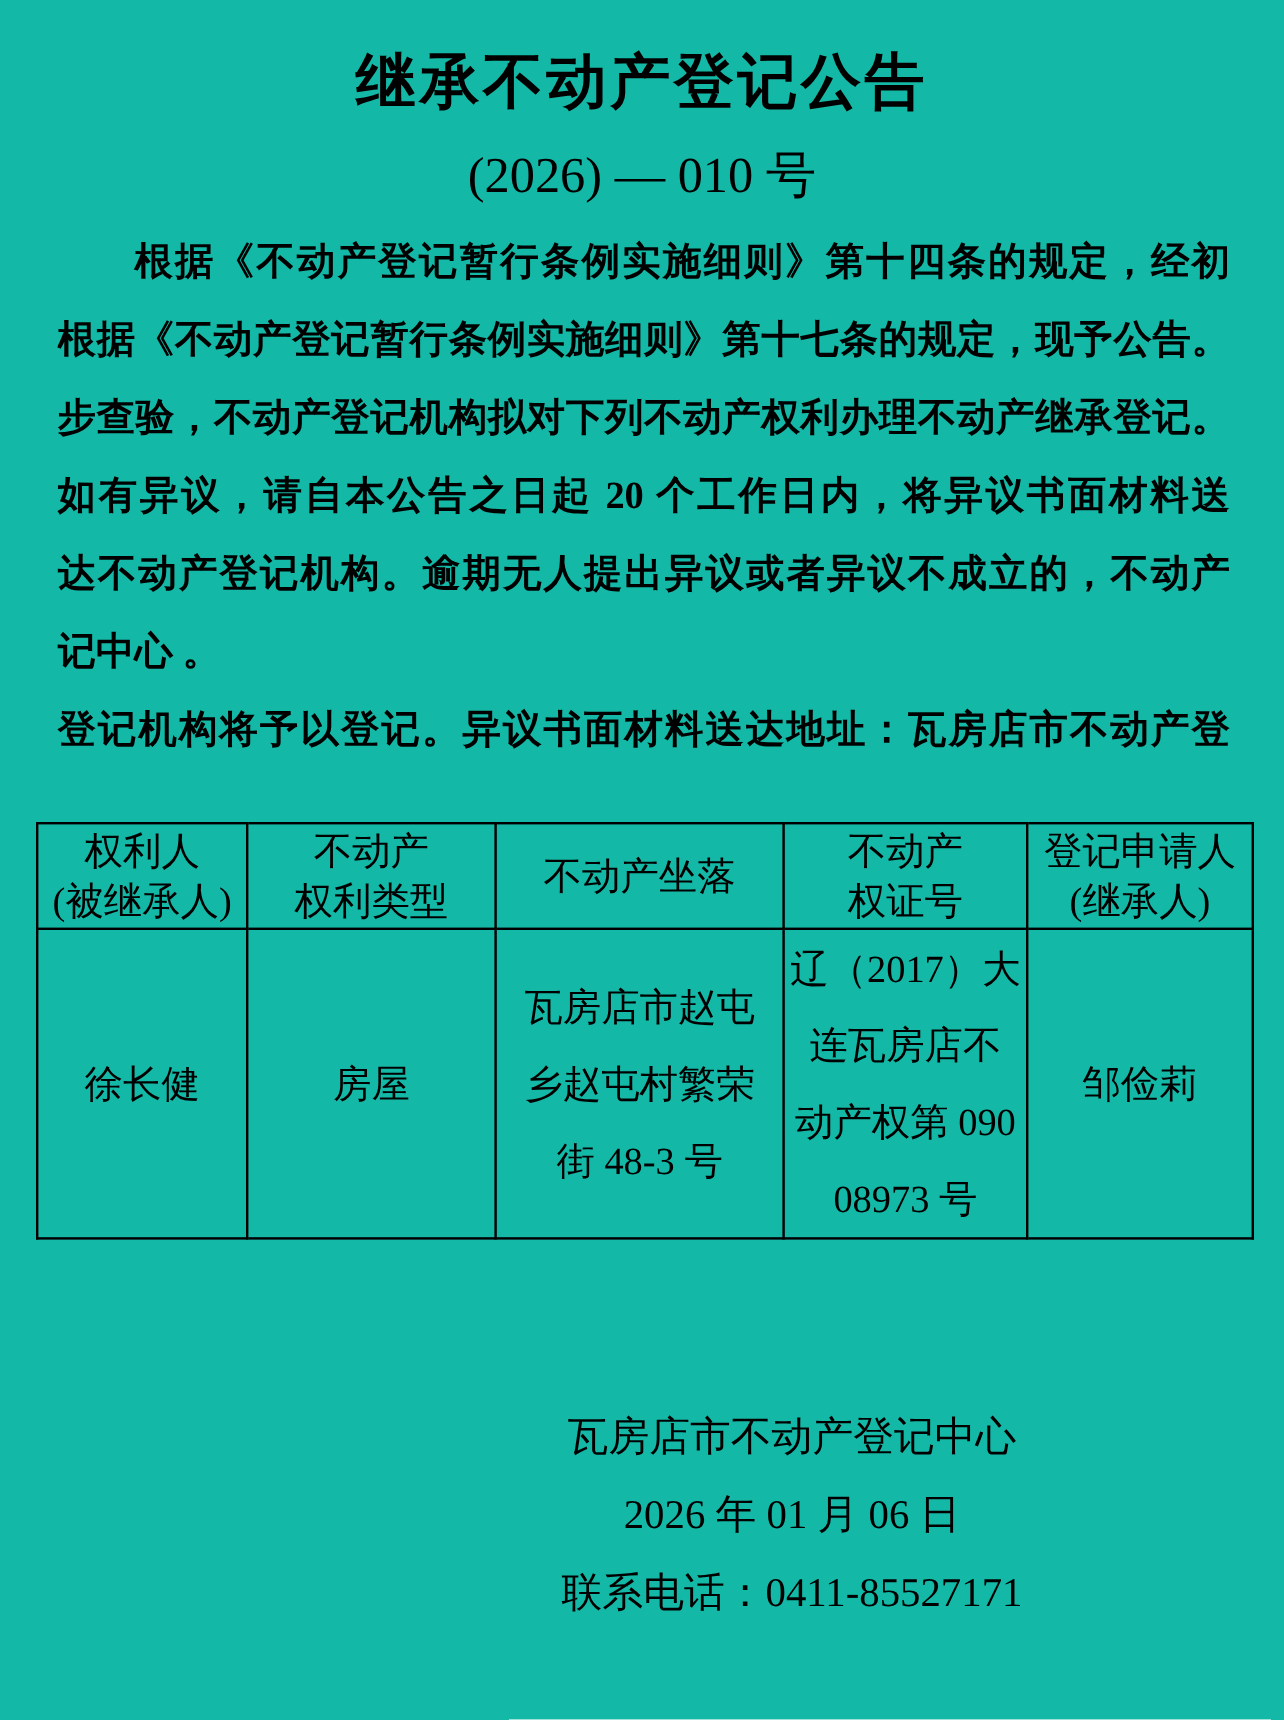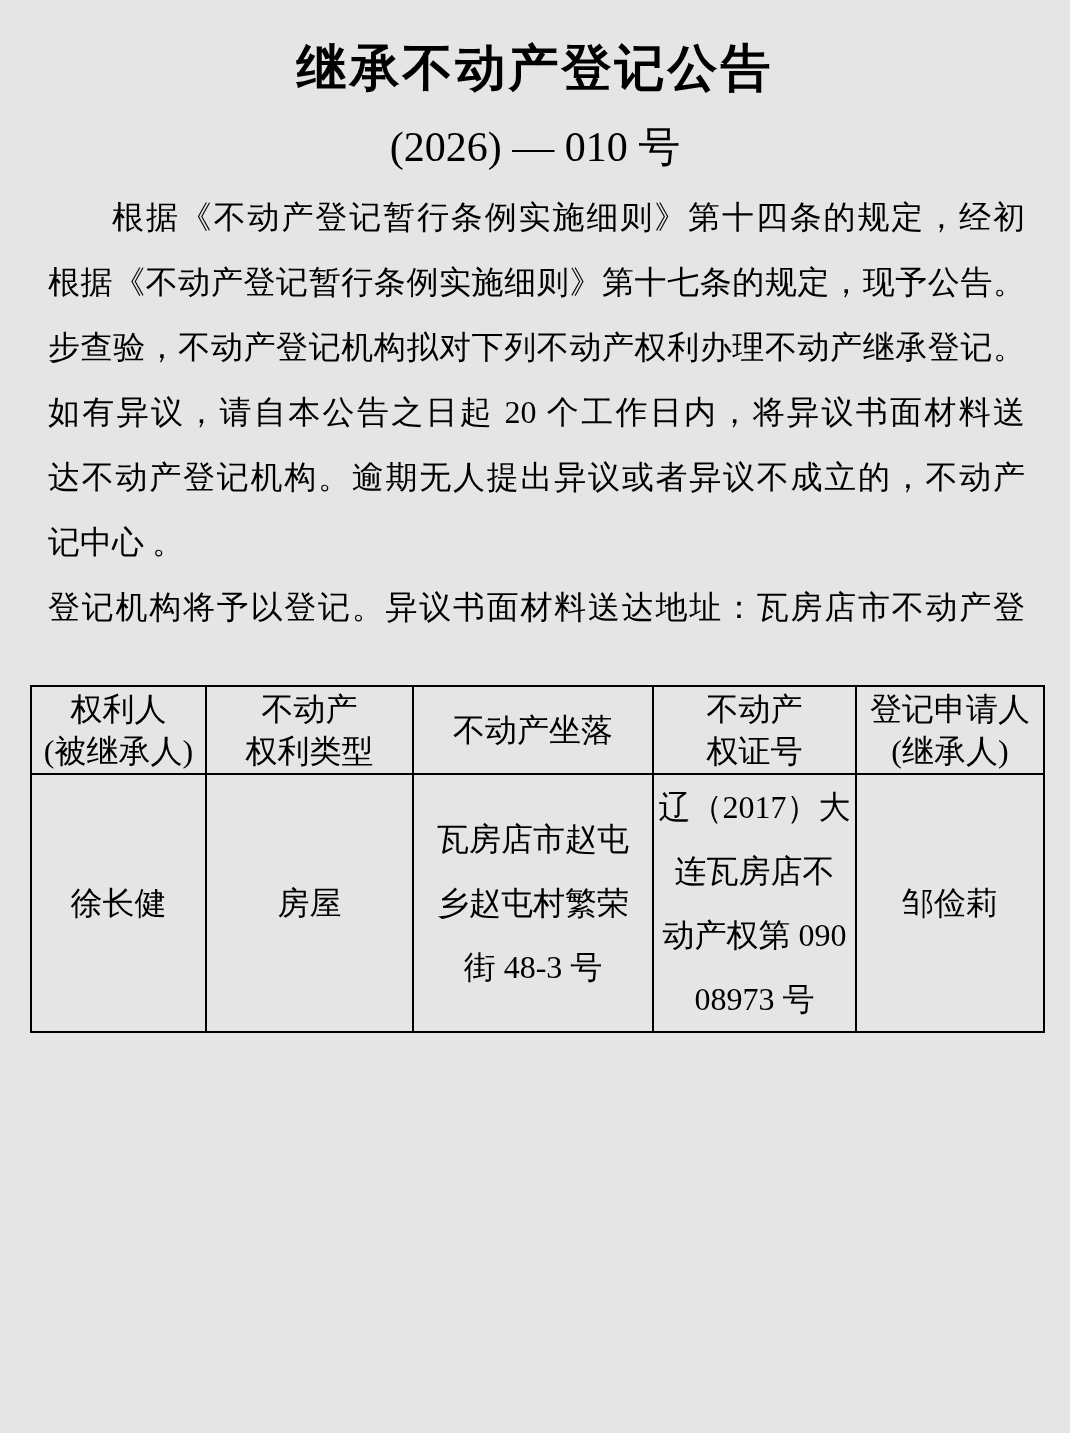--- a/index.html
+++ b/index.html
@@ -4,21 +4,21 @@
 <style>
   html, body {
     margin: 0;
     padding: 0;
     background: #ffffff;
   }
   .page {
     position: relative;
     width: 1070px;
     height: 1433px;
-    background: #e5e5e5;
+    background: #14b8a6;
     color: #000000;
     font-family: "Liberation Serif", "DejaVu Serif", serif;
     box-sizing: border-box;
     padding-top: 36px;
     overflow: hidden;
   }
   .title {
     margin: 0;
     text-align: center;
     font-size: 50px;
@@ -35,20 +35,21 @@
   .paragraph {
     margin: 14px 45px 0 48px;
     font-size: 32px;
   }
   .paragraph .line {
     line-height: 65px;
     text-align: justify;
     text-align-last: justify;
     overflow: hidden;
     white-space: nowrap;
+    font-weight: bold;
   }
   .paragraph .line.indent {
     padding-left: 64px;
   }
   .paragraph .line.short {
     text-align-last: left;
   }
   table.reg-table {
     margin-left: 30px;
     margin-top: 45px;
@@ -137,14 +138,19 @@
 街 48-3 号</td>
         <td class="pre">辽（2017）大
 连瓦房店不
 动产权第 090
 08973 号</td>
         <td>邹俭莉</td>
       </tr>
     </tbody>
   </table>
 
+  <div class="footer">
+    <div class="f-line">瓦房店市不动产登记中心</div>
+    <div class="f-line">2026 年 01 月 06 日</div>
+    <div class="f-line">联系电话：0411-85527171</div>
+  </div>
 
 </div>
 
 </body></html>

